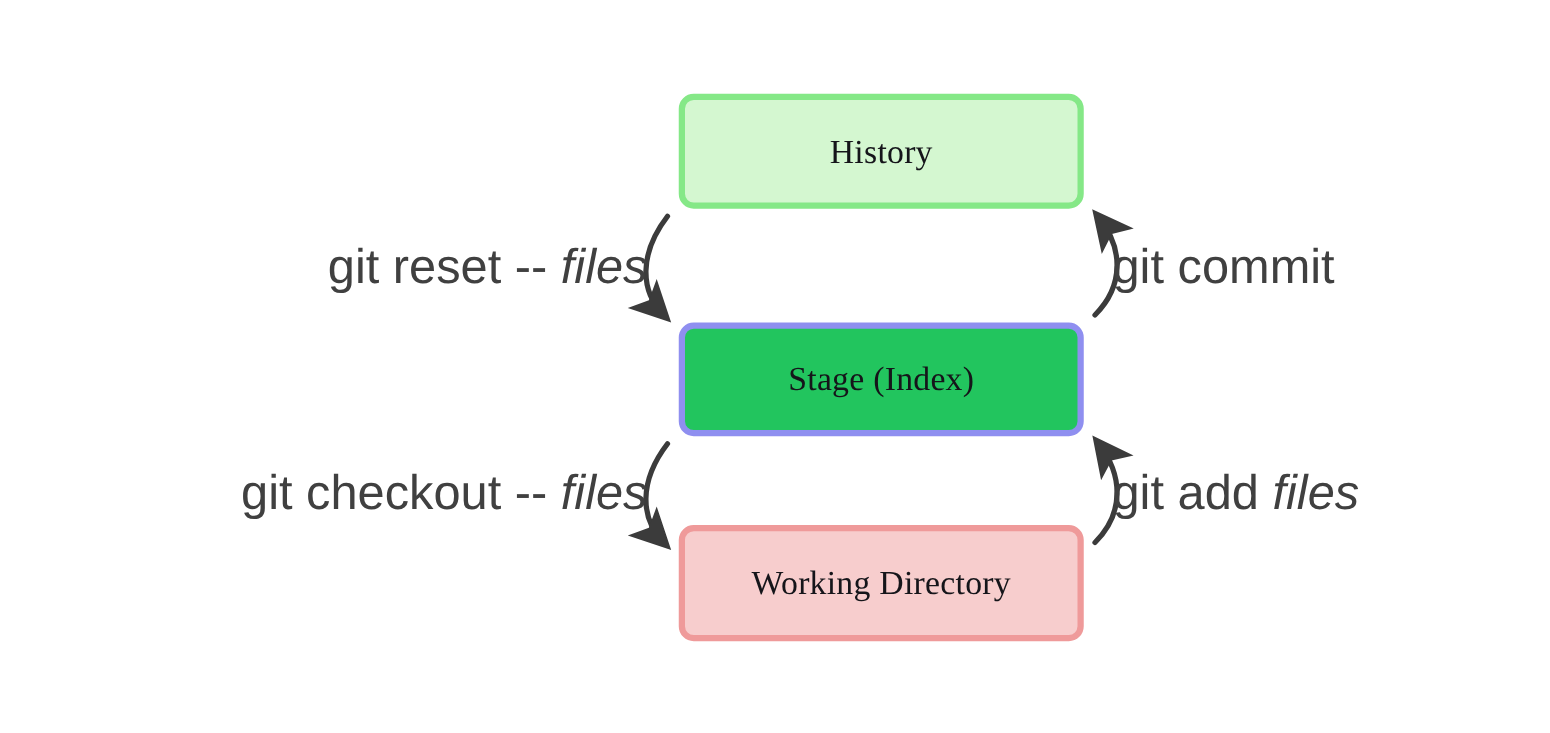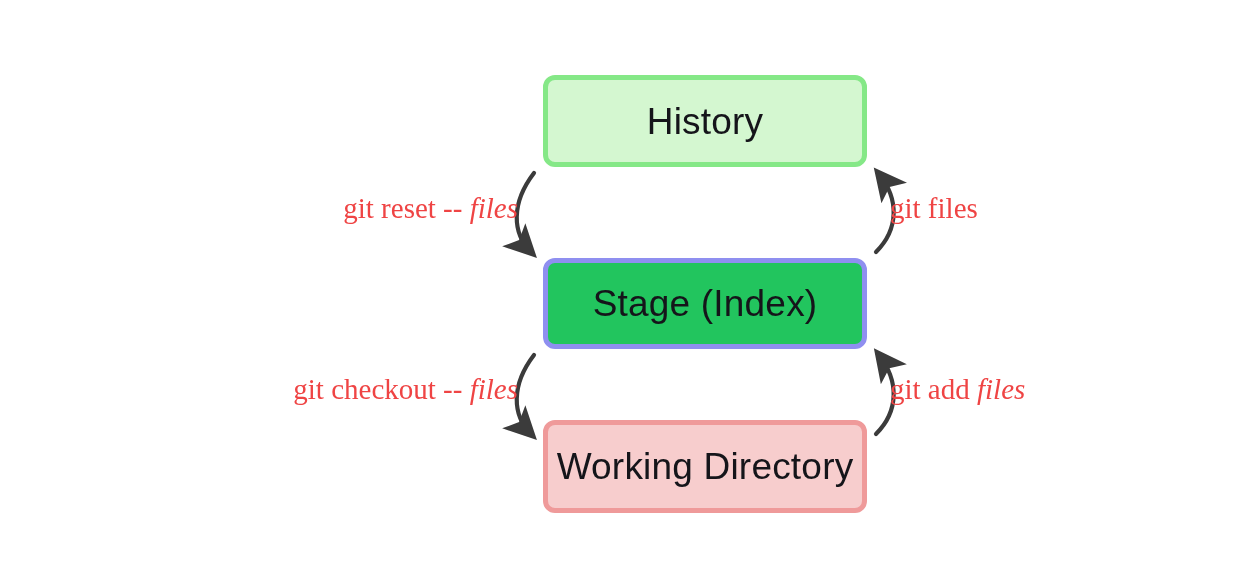--- a/index.html
+++ b/index.html
@@ -39,22 +39,22 @@
     box-sizing: border-box;
     display: flex;
     align-items: center;
     justify-content: center;
     border-radius: 12px;
     border-style: solid;
     border-width: 5px;
     text-align: center;
   }
   .node-label {
-    font-family: Liberation Sans, sans-serif;
-    font-size: 37px;
+    font-family: Liberation Serif, serif;
+    font-size: 27px;
     line-height: 1;
     color: #15151a;
     letter-spacing: 0.2px;
     white-space: nowrap;
   }
 
   #node-history {
     left: 543px;
     top: 75px;
     width: 324px;
@@ -75,24 +75,24 @@
     top: 420px;
     width: 324px;
     height: 93px;
     background: #f7cdcd;
     border-color: #ef9a9a;
   }
 
   
   .edge-label {
     position: absolute;
-    font-family: Liberation Serif, serif;
-    font-size: 29px;
+    font-family: Liberation Sans, sans-serif;
+    font-size: 39px;
     line-height: 1;
-    color: #ef4444;
+    color: #404040;
     white-space: nowrap;
   }
   .edge-label .arg {
     font-style: italic;
   }
   .edge-label.right-of-box { text-align: left; }
   .edge-label.left-of-box  { text-align: right; }
 
   #label-reset {
     left: 0px;
@@ -155,21 +155,21 @@
   <div class="node" id="node-working" style="background: rgb(247, 205, 205); border-color: rgb(239, 154, 154);">
     <span class="node-label">Working Directory</span>
   </div>
 
   <div class="edge-label left-of-box" id="label-reset">
     <span class="cmd">git reset --</span>
     <span class="arg">files</span>
   </div>
 
   <div class="edge-label right-of-box" id="label-commit">
-    <span class="cmd">git files</span>
+    <span class="cmd">git commit</span>
   </div>
 
   <div class="edge-label left-of-box" id="label-checkout">
     <span class="cmd">git checkout --</span>
     <span class="arg">files</span>
   </div>
 
   <div class="edge-label right-of-box" id="label-add">
     <span class="cmd">git add</span>
     <span class="arg">files</span>

